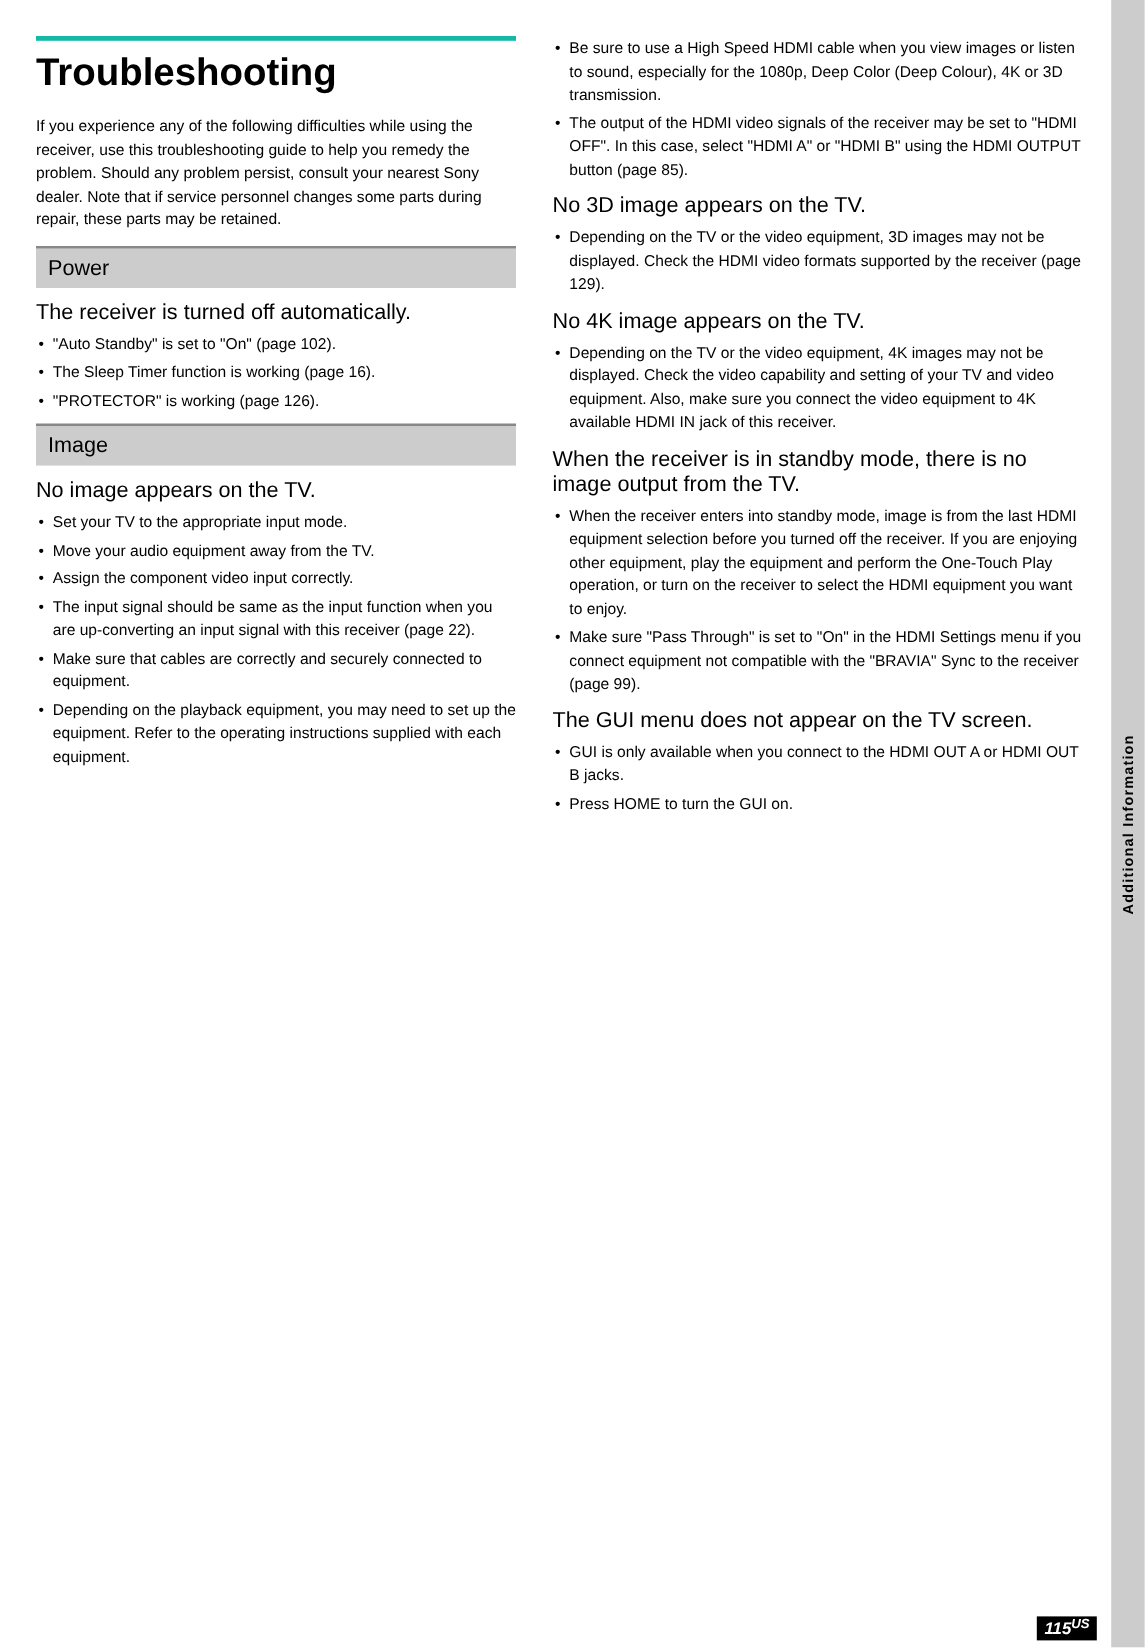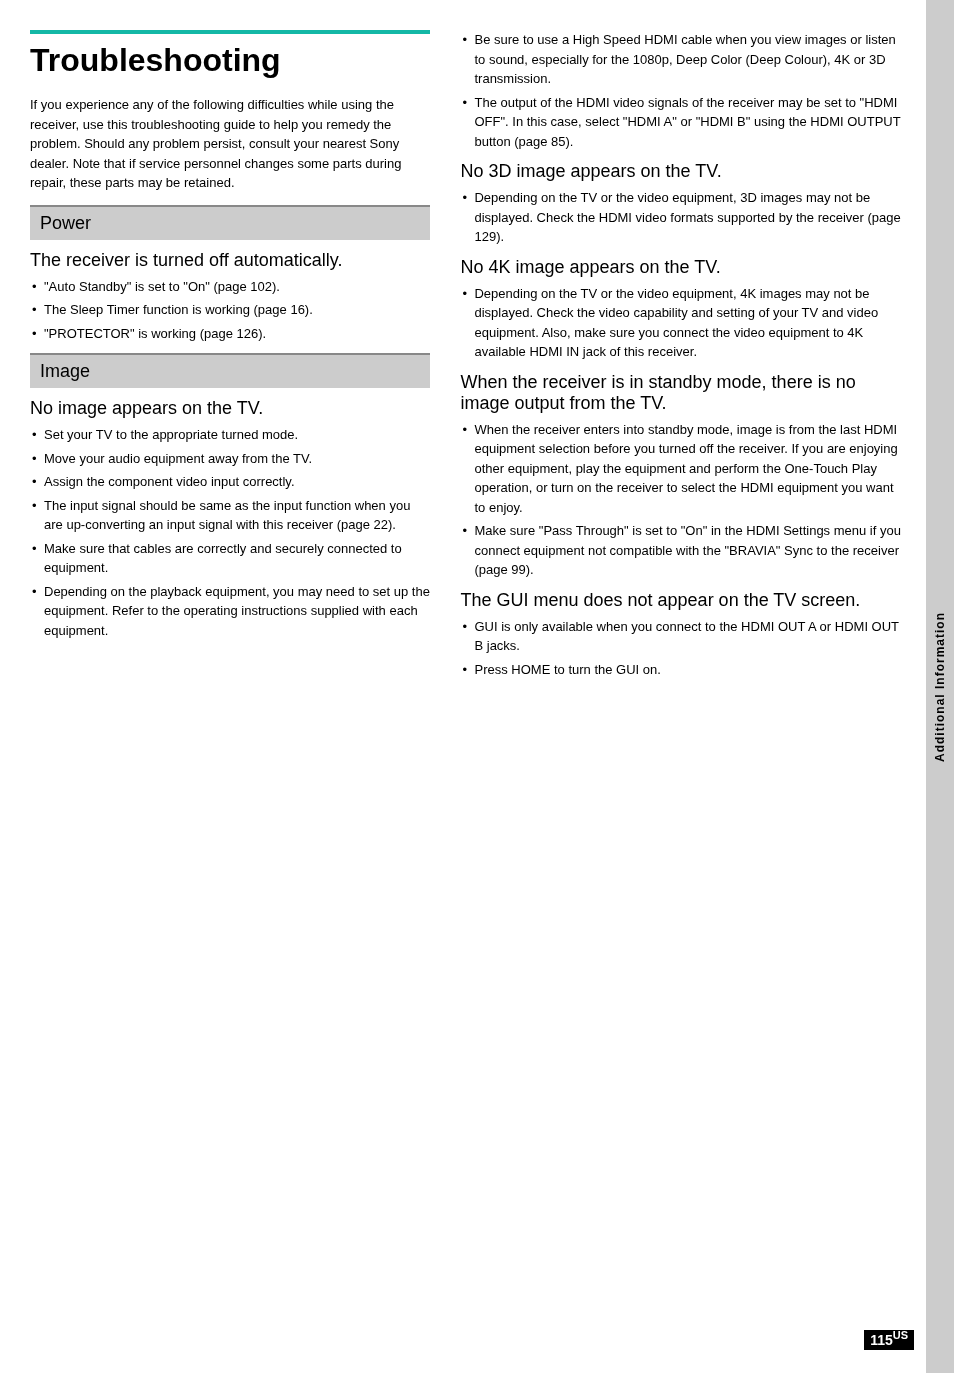--- a/index.html
+++ b/index.html
@@ -96,24 +96,25 @@
       line-height: 1.5;
       margin-bottom: 4px;
     }
     ul.bullet-list li::before {
       content: "•";
       position: absolute;
       left: 2px;
     }
     .page-number-area {
       position: absolute;
-      bottom: 25px;
+      bottom: 8px;
       right: 40px;
       font-size: 14px;
       font-weight: bold;
+      font-style: italic;
     }
     .page-num-box {
       background: #000;
       color: #fff;
       padding: 2px 6px;
       font-size: 14px;
       font-weight: bold;
     }
     .page-num-suffix {
       font-size: 11px;
@@ -141,21 +142,21 @@
           <li>"PROTECTOR" is working (page 126).</li>
         </ul>
       </div>
 
       <div class="section-header">Image</div>
       <div class="subsection">
         <div class="subsection-title">
           <span>No image appears on the TV.</span>
         </div>
         <ul class="bullet-list">
-          <li>Set your TV to the appropriate turned mode.</li>
+          <li>Set your TV to the appropriate input mode.</li>
           <li>Move your audio equipment away from the TV.</li>
           <li>Assign the component video input correctly.</li>
           <li>The input signal should be same as the input function when you are up-converting an input signal with this receiver (page 22).</li>
           <li>Make sure that cables are correctly and securely connected to equipment.</li>
           <li>Depending on the playback equipment, you may need to set up the equipment. Refer to the operating instructions supplied with each equipment.</li>
         </ul>
       </div>
     </div>
 
     <div class="right-column">

